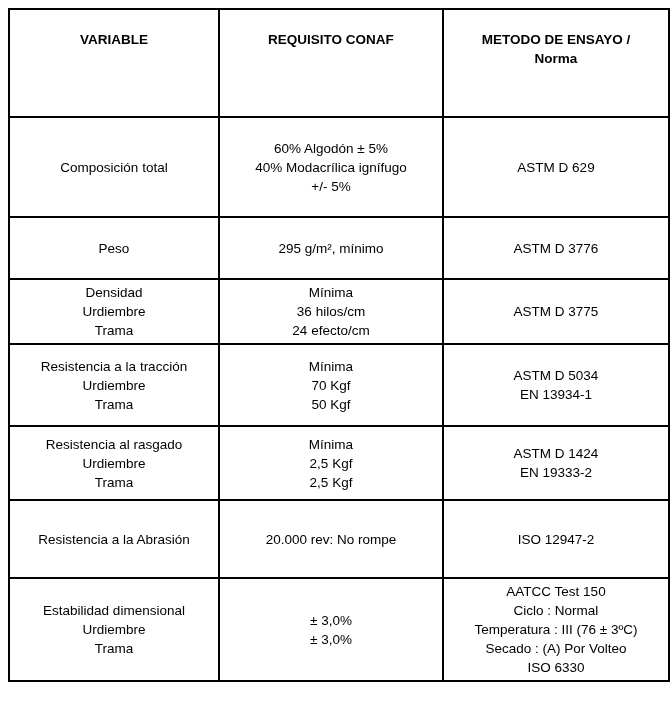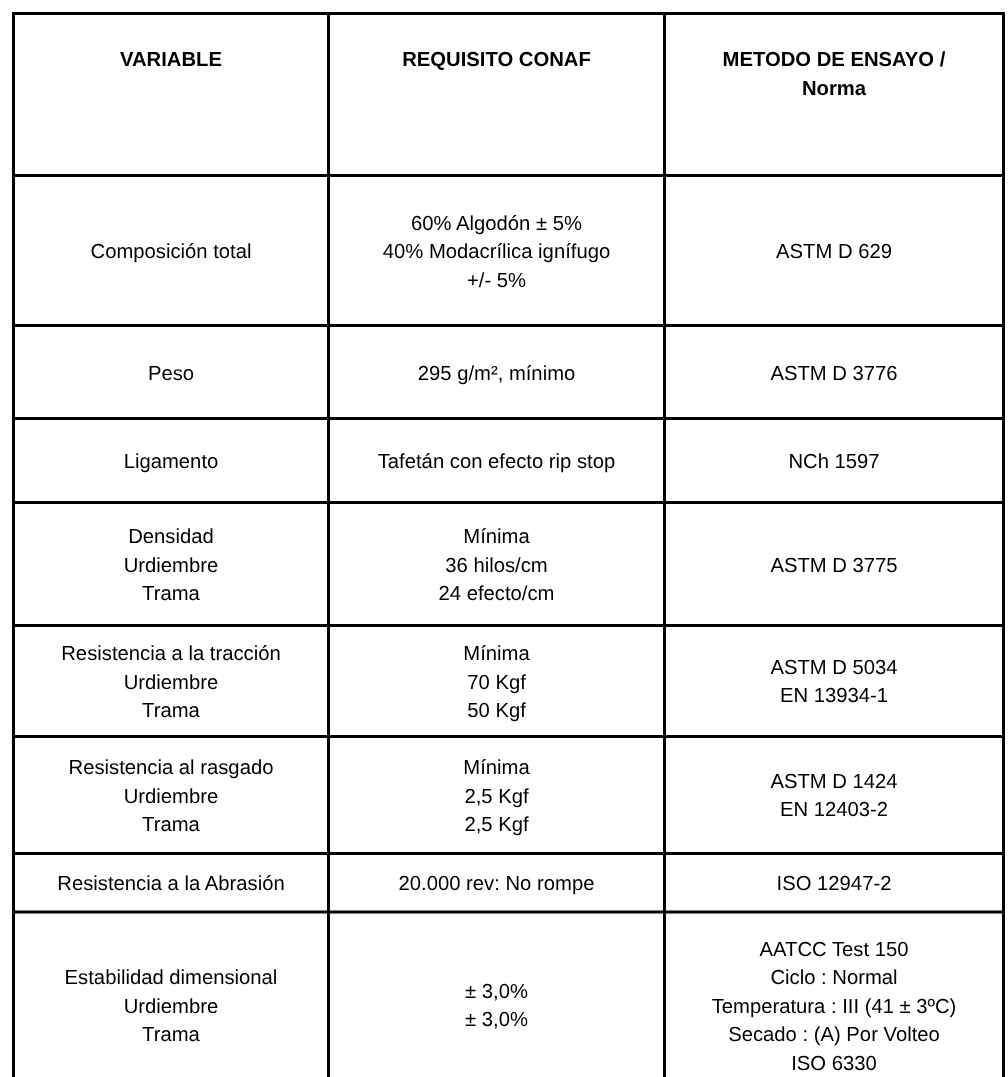--- a/index.html
+++ b/index.html
@@ -91,31 +91,20 @@
           </td>
           <td>
             <div class="line"><span class="bold">295</span><span class=""> g/m², mínimo</span></div>
           </td>
           <td>
             <div class="line"><span class="">ASTM D 3776</span></div>
           </td>
         </tr>
         <tr>
           <td>
-            <div class="line"><span class="">Ligamento</span></div>
-          </td>
-          <td>
-            <div class="line"><span class="">Tafetán con efecto rip stop</span></div>
-          </td>
-          <td>
-            <div class="line"><span class="">NCh 1597</span></div>
-          </td>
-        </tr>
-        <tr>
-          <td>
             <div class="line"><span class="">Densidad</span></div>
             <div class="line"><span class="">Urdiembre</span></div>
             <div class="line"><span class="">Trama</span></div>
           </td>
           <td>
             <div class="line"><span class="">Mínima</span></div>
             <div class="line"><span class="bold">36</span><span class=""> hilos/cm</span></div>
             <div class="line"><span class="bold">24</span><span class=""> efecto/cm</span></div>
           </td>
           <td>
@@ -144,21 +133,21 @@
             <div class="line"><span class="">Urdiembre</span></div>
             <div class="line"><span class="">Trama</span></div>
           </td>
           <td>
             <div class="line"><span class="">Mínima</span></div>
             <div class="line"><span class="">2,5 Kgf</span></div>
             <div class="line"><span class="">2,5 Kgf</span></div>
           </td>
           <td>
             <div class="line"><span class="">ASTM D 1424</span></div>
-            <div class="line"><span class="bold">EN 12403-2</span></div>
+            <div class="line"><span class="bold">EN 19333-2</span></div>
           </td>
         </tr>
         <tr>
           <td>
             <div class="line"><span class="">Resistencia a la Abrasión</span></div>
           </td>
           <td>
             <div class="line"><span class="">20.000 rev: No rompe</span></div>
           </td>
           <td>
@@ -171,20 +160,20 @@
             <div class="line"><span class="">Urdiembre</span></div>
             <div class="line"><span class="">Trama</span></div>
           </td>
           <td>
             <div class="line"><span class="">± 3,0%</span></div>
             <div class="line"><span class="">± 3,0%</span></div>
           </td>
           <td>
             <div class="line"><span class="">AATCC Test 150</span></div>
             <div class="line"><span class="">Ciclo : Normal</span></div>
-            <div class="line"><span class="">Temperatura : III (41 ± 3ºC)</span></div>
+            <div class="line"><span class="">Temperatura : III (76 ± 3ºC)</span></div>
             <div class="line"><span class="">Secado : (A) Por Volteo</span></div>
             <div class="line"><span class="bold">ISO 6330</span></div>
           </td>
         </tr>
       </tbody>
   </table>
 </div>
 
 </body></html>

